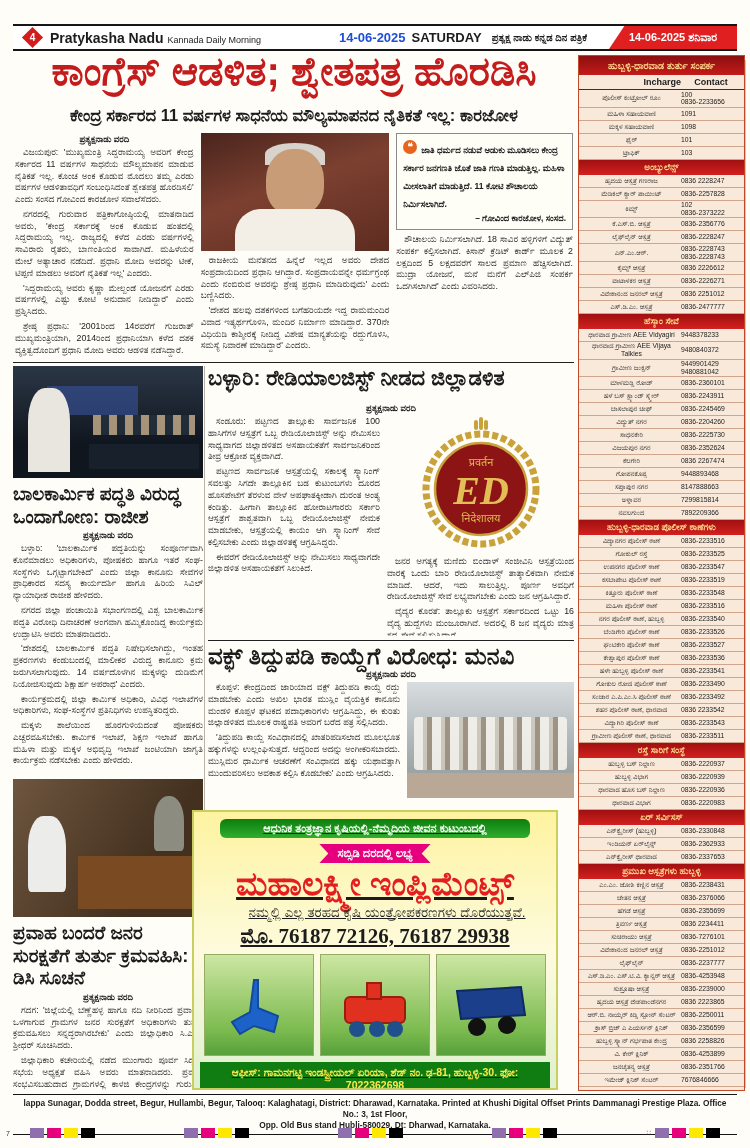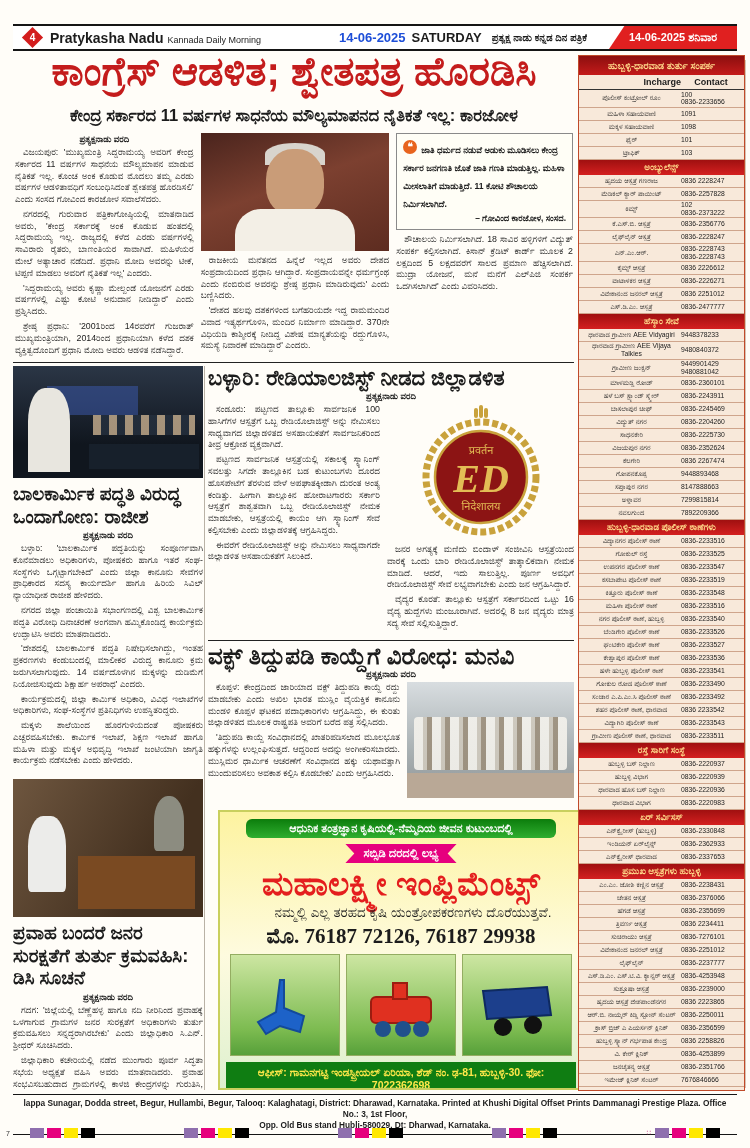--- a/index.html
+++ b/index.html
@@ -54,40 +54,40 @@
   .meeting .table{position:absolute;left:40%;bottom:8%;width:58%;height:22%;background:#17202b;}
   .meeting .people{position:absolute;right:4%;top:44%;width:54%;height:18%;
                    background:repeating-linear-gradient(90deg,#c9b08f 0 8px,#25303e 8px 16px);opacity:.8;}
   .art-head{font-size:18.5px;font-weight:bold;line-height:1.22;margin:5px 0 2px;}
   .dc-office{width:100%;height:138px;background:linear-gradient(120deg,#6e563f,#43301f 70%);}
   .dc-office .desk{position:absolute;right:4%;bottom:6%;width:62%;height:38%;background:#7a4a22;}
   .dc-office .fig1{position:absolute;left:8%;bottom:18%;width:20%;height:55%;background:#ececea;border-radius:40% 40% 8% 8%;}
   .dc-office .fig2{position:absolute;right:10%;top:12%;width:16%;height:40%;background:#8c8c80;border-radius:45% 45% 10% 10%;}
   
   .ballari{position:absolute;left:208px;top:366px;width:366px;height:270px;overflow:hidden;}
-  .ballari-head{font-size:21px;font-weight:bold;text-align:left;line-height:1.1;margin-bottom:2px;}
+  .ballari-head{font-size:21px;font-weight:bold;text-align:left;line-height:1.1;margin-bottom:14px;}
   .ballari-body{display:flex;gap:7px;}
   .bcolA{width:172px;overflow:hidden;}
   .bcolB{width:187px;overflow:hidden;}
   .ed-wrap{width:152px;margin:0 auto 4px;text-align:center;}
   .ed-crest{height:14px;display:flex;justify-content:center;align-items:flex-end;gap:1px;}
   .ed-crest i{display:block;width:4px;height:10px;background:#c9a23c;border-radius:2px;}
   .ed-crest i:nth-child(2){height:13px;}
   .waqf{position:absolute;left:208px;top:644px;width:366px;height:162px;overflow:hidden;}
   .waqf-head{font-size:23px;font-weight:bold;line-height:1.05;margin-bottom:1px;}
   .waqf-body{display:flex;gap:7px;}
   .wcol{width:192px;overflow:hidden;}
   .group-photo{width:167px;height:116px;background:linear-gradient(#d8dde0,#a8b0b2 60%,#8f9496);}
   .group-photo .crowd{position:absolute;left:4%;top:30%;width:92%;height:46%;
         background:repeating-linear-gradient(90deg,#f4f2ec 0 9px,#cfc9bd 9px 13px,#9c8f7c 13px 18px);border-radius:4px;opacity:.9;}
   .group-photo .floor{position:absolute;left:0;bottom:0;width:100%;height:22%;background:#b9a896;}
   
-  .ad{position:absolute;left:218px;top:810px;width:366px;height:280px;box-sizing:border-box;
+  .ad{position:absolute;left:192px;top:810px;width:366px;height:280px;box-sizing:border-box;
       border:2px solid #c9cf5e;background:linear-gradient(#fdf3a0,#fefbdf 52%,#def0cf);
-      overflow:hidden;text-align:center;}
+      overflow:hidden;text-align:center;text-decoration:underline;}
   .ad-band-top{margin:7px 26px 0;background:linear-gradient(#0c7d0c,#2fae2f);color:#fff;
                font-size:11px;font-weight:bold;border-radius:6px;padding:3px 2px;}
   .ad-ribbon{display:inline-block;margin-top:6px;background:#e6007e;color:#fff;font-weight:bold;
              font-size:11.5px;padding:3px 18px;
              clip-path:polygon(0 0,100% 0,92% 50%,100% 100%,0 100%,8% 50%);}
   .ad-title{color:#e41e1e;font-size:33px;font-weight:bold;line-height:1.05;margin-top:4px;}
   .ad-tag{font-size:13.5px;margin-top:3px;padding-left:24px;}
   .ad-phone{font-family:"Liberation Serif",serif;font-weight:bold;font-size:21px;margin-top:3px;}
   .ad-imgs{display:flex;gap:6px;padding:5px 10px 0;}
   .ad-img{flex:1;height:100px;border:1px solid #94ad62;background:linear-gradient(#cde6a2,#7cbb50 75%,#57a03a);

